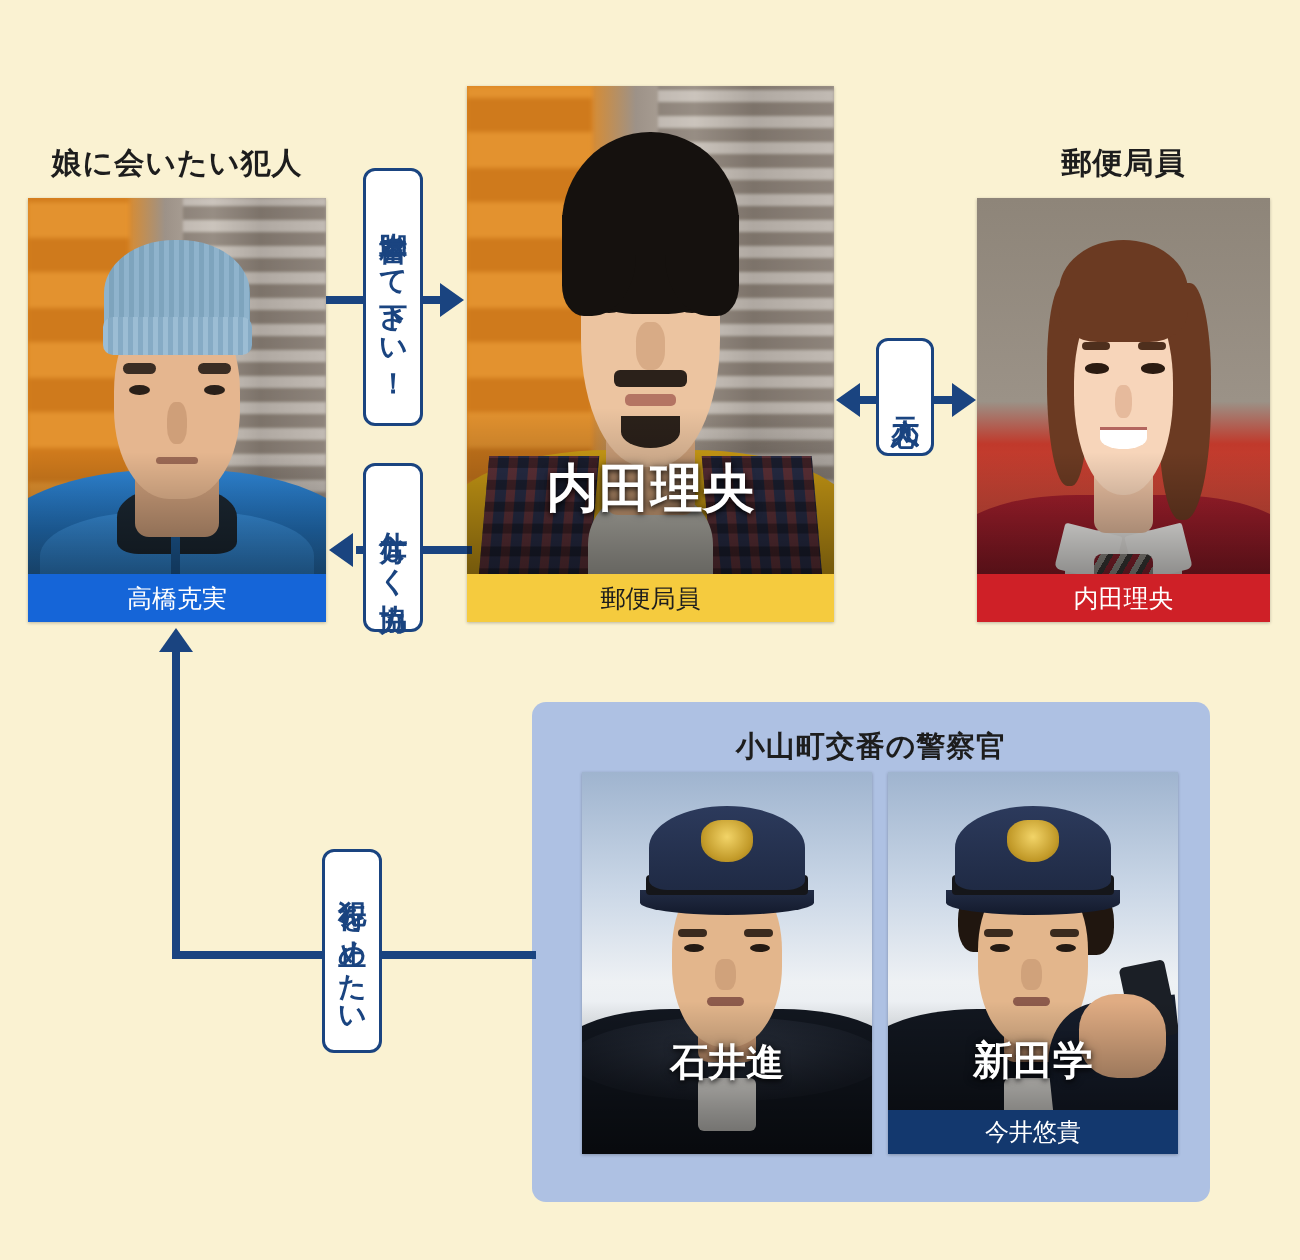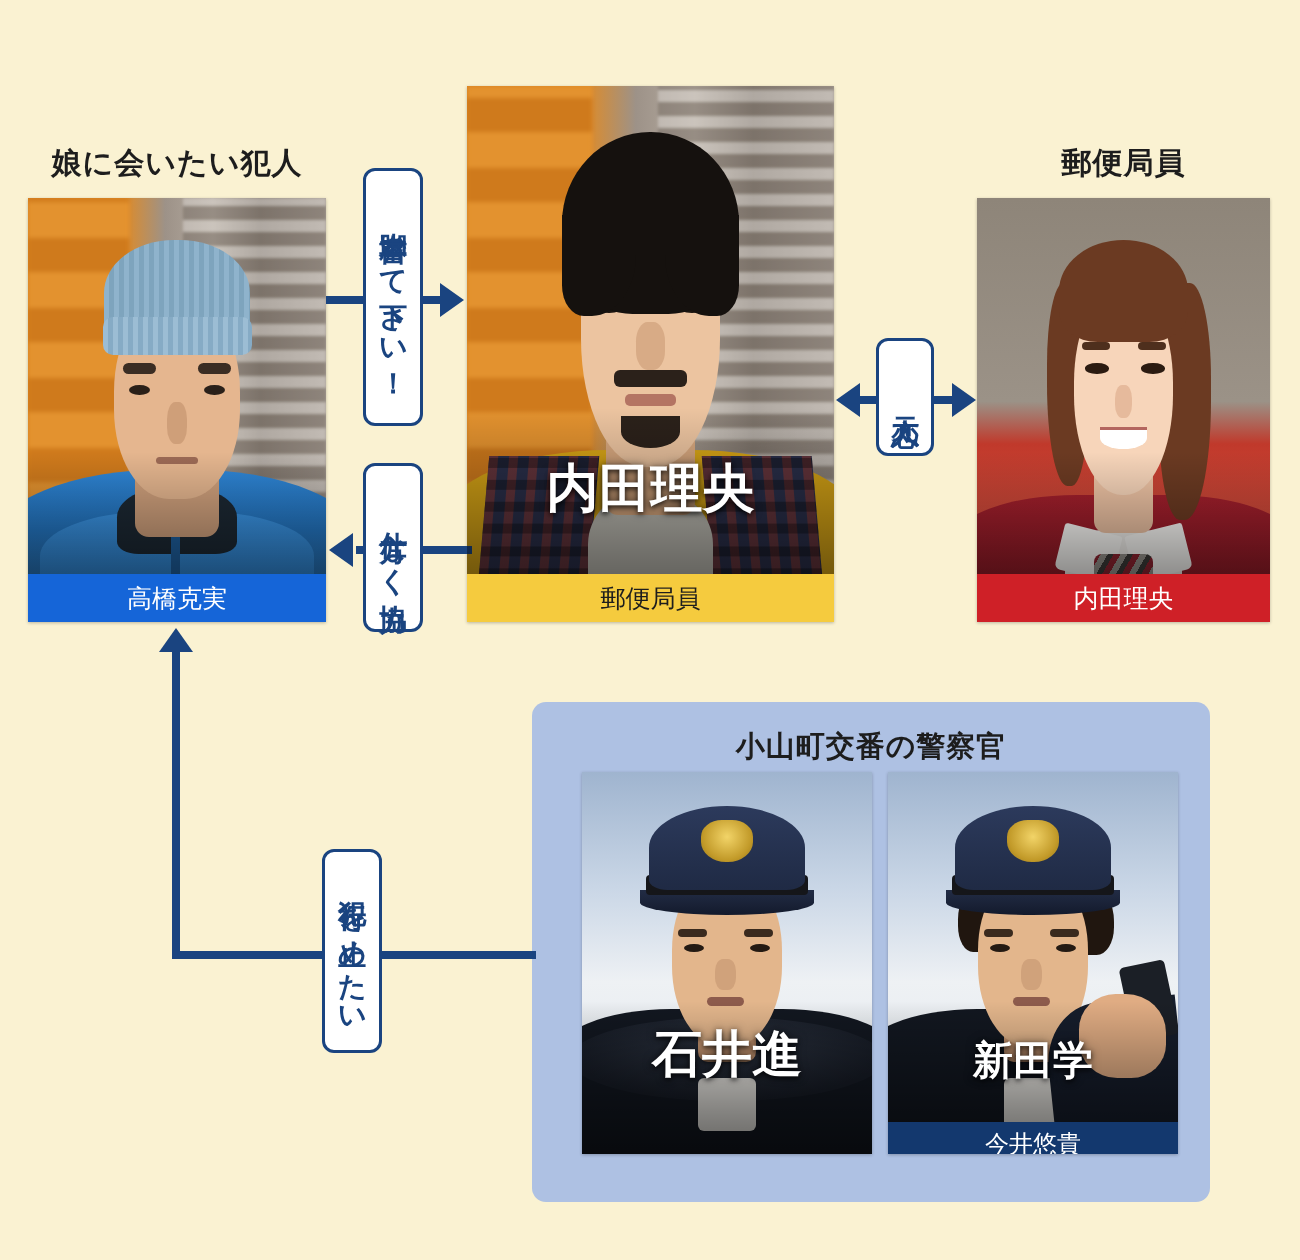--- a/index.html
+++ b/index.html
@@ -318,21 +318,21 @@
       <div class="p-eye" style="left:35%;"></div>
       <div class="p-eye" style="left:58%;"></div>
       <div class="p-nose"></div>
       <div class="p-mouth"></div>
       <div class="p-brim"></div>
       <div class="p-capband"></div>
       <div class="p-capcrown"></div>
       <div class="p-badge"></div>
       <div class="vignette"></div>
     </div>
-    <div class="chname" style="bottom:66px;font-size:50px;">石井進</div>
+    <div class="chname" style="bottom:66px;font-size:38px;">石井進</div>
   </div>
 
   <div class="card" style="left:888px;top:772px;width:290px;height:382px;">
     <div class="photo">
       <div class="bg-layer bd-white-van"></div>
       <div class="p-coat"></div>
       <div class="p-shirt"></div>
       <div class="p-neck"></div>
       <div class="p2-hairL"></div>
       <div class="p2-hairR"></div>
@@ -346,21 +346,21 @@
       <div class="p-brim"></div>
       <div class="p-capband"></div>
       <div class="p-capcrown"></div>
       <div class="p-badge"></div>
       <div class="p2-arm"></div>
       <div class="p2-radio"></div>
       <div class="p2-hand"></div>
       <div class="vignette"></div>
     </div>
     <div class="chname" style="bottom:66px;font-size:40px;">新田学</div>
-    <div class="actor" style="height:32px;line-height:44px;font-size:24px;background:#13386e;">今井悠貴</div>
+    <div class="actor" style="height:44px;line-height:44px;font-size:24px;background:#13386e;">今井悠貴</div>
   </div>
 
   <div class="line-h" style="left:172px;top:951px;width:364px;"></div>
   <div class="line-v" style="left:172px;top:652px;height:307px;"></div>
   <div class="ah ah-u" style="left:159px;top:628px;"></div>
   <div class="conn-box" style="left:322px;top:849px;width:60px;height:204px;font-size:28px;">犯行を止めたい</div>
 
 </div>
 
 </body></html>

